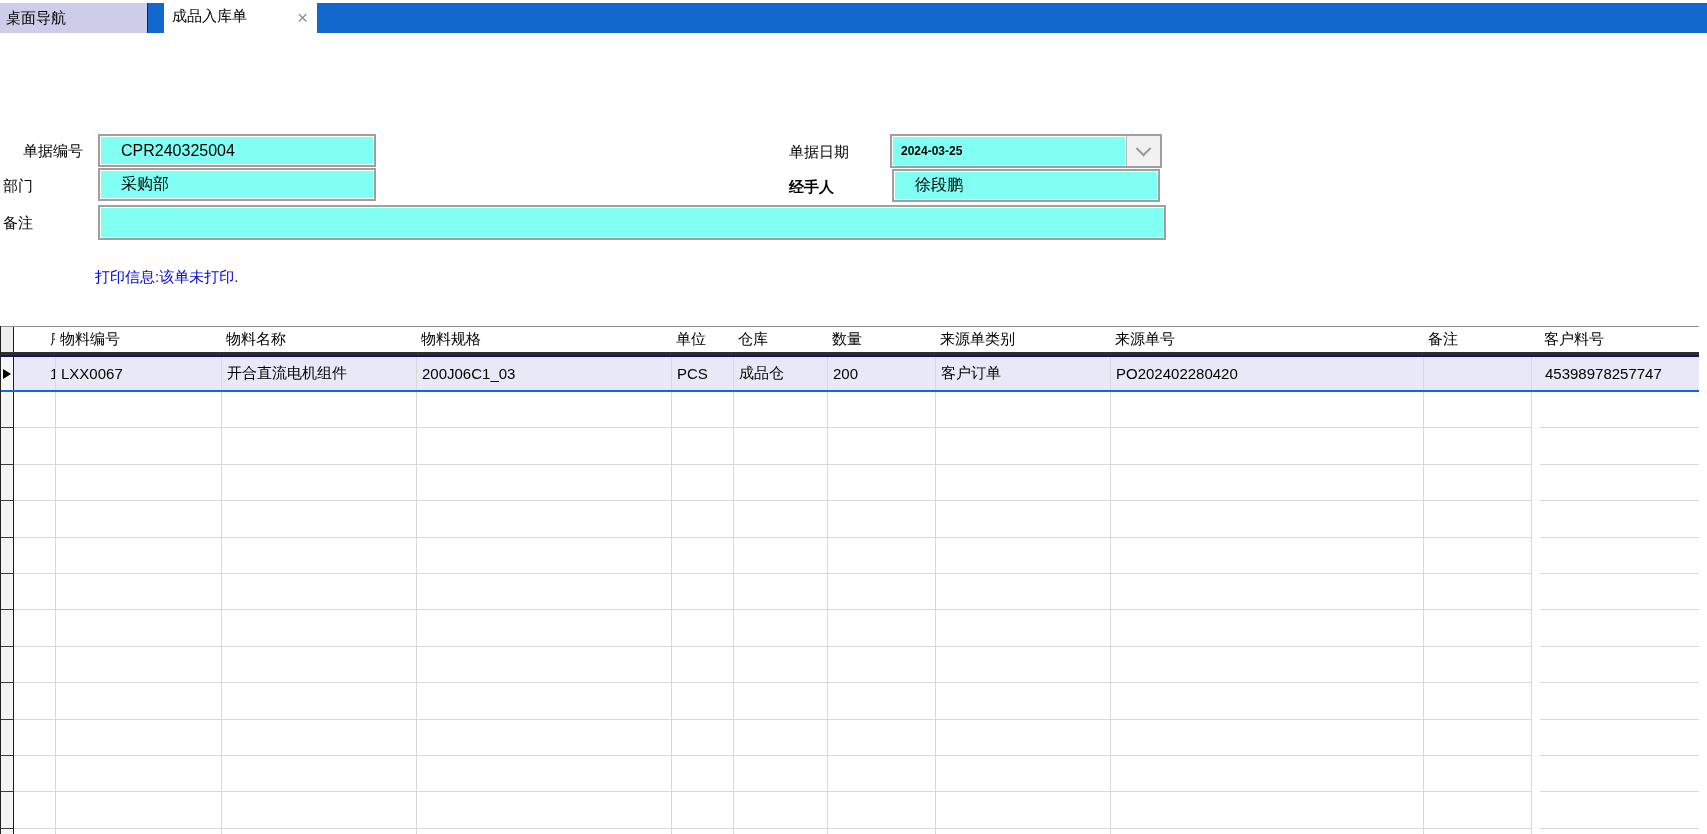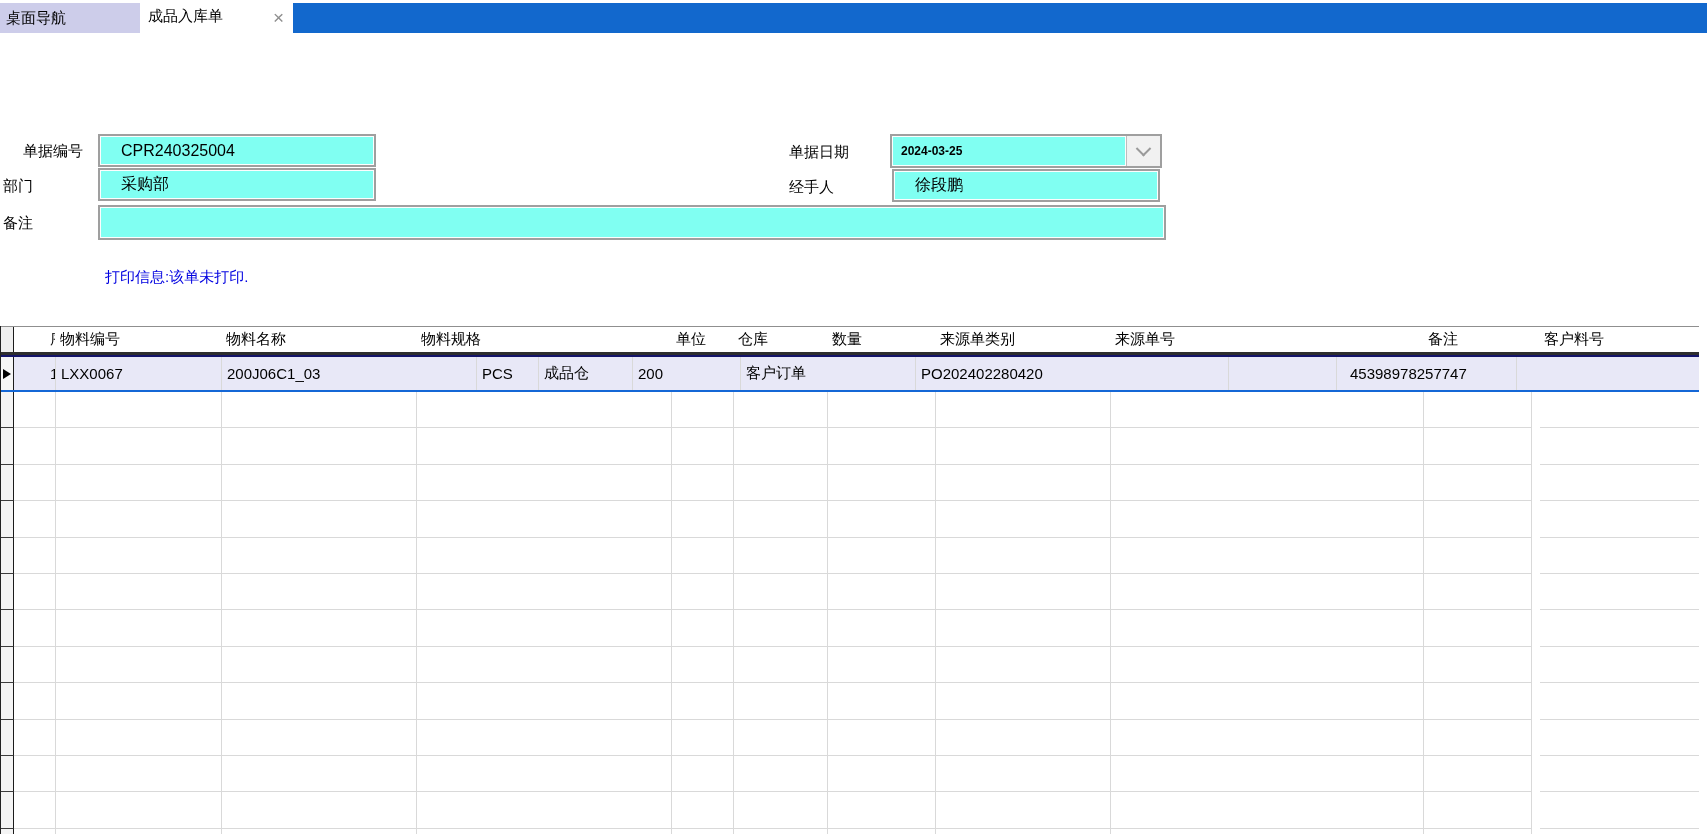--- a/index.html
+++ b/index.html
@@ -5,36 +5,36 @@
   html,body{margin:0;padding:0;}
   body{font-family:"Liberation Sans","DejaVu Sans",sans-serif;background:#fff;}
   .screen{position:relative;width:1707px;height:834px;background:#fff;overflow:hidden;}
 
   
   .tabbar{position:absolute;left:0;top:0;width:100%;height:33px;padding-left:8px;}
   .tabbar-bg{position:absolute;left:0;top:3px;width:100%;height:30px;background:var(--accent,#1268cd);}
   .tab{position:absolute;display:flex;align-items:center;font-size:15px;color:#000;box-sizing:border-box;}
   .tab-inactive{left:0;top:3px;width:148px;height:30px;background:var(--tab-inactive,#cdcdea);
     border-right:1px solid #25254a;padding-left:6px;}
-  .tab-active{left:140px;top:0;width:153px;height:33px;background:#fff;padding-left:8px;}
+  .tab-active{left:164px;top:0;width:153px;height:33px;background:#fff;padding-left:8px;}
   .tab-close{position:absolute;right:9px;top:50%;transform:translateY(-50%);
     color:#8f8f8f;font-size:19px;line-height:1;cursor:default;}
 
   
   .flabel{position:absolute;font-size:15px;color:#000;white-space:nowrap;}
   .inp{position:absolute;box-sizing:border-box;background:var(--input-bg,#80fff2);
     border:2px solid #9f9f9f;box-shadow:inset 0 0 0 1px #fdfdfd;
     font-size:16px;color:#000;display:flex;align-items:center;padding-left:21px;white-space:nowrap;overflow:hidden;}
   .combo{position:absolute;box-sizing:border-box;border:2px solid #9f9f9f;display:flex;background:var(--input-bg,#80fff2);}
   .combo-text{flex:1;display:flex;align-items:center;padding-left:9px;font-size:12px;color:#000;
     box-shadow:inset 0 0 0 1px #fdfdfd;font-weight:bold;}
   .combo-btn{width:33px;background:#f1f1f1;border-left:1px solid #bdbdbd;display:flex;align-items:center;justify-content:center;}
   .chev{width:9px;height:9px;border-right:2px solid #9a9a9a;border-bottom:2px solid #9a9a9a;
     transform:rotate(45deg) translate(-2px,-2px);}
-  .printinfo{position:absolute;left:105px;top:268px;font-size:15px;color:var(--print-blue,#0000e0);}
+  .printinfo{position:absolute;left:95px;top:268px;font-size:15px;color:var(--print-blue,#0000e0);}
 
   
   .tbl{position:absolute;left:0;top:326px;width:1699px;height:508px;overflow:hidden;
     border-left:1px solid #222;box-sizing:border-box;}
   .thead{display:flex;height:29px;box-sizing:border-box;border-top:1px solid #8f8f8f;
     border-bottom:3px solid #2e2e2e;background:#fff;}
   .th{display:flex;align-items:center;padding:0 5px;font-size:15px;color:#000;
     box-sizing:border-box;overflow:hidden;white-space:nowrap;}
   .trow{display:flex;height:36.4px;box-sizing:border-box;background:#fff;}
   .td{display:flex;align-items:center;padding:0 5px;font-size:15px;color:#000;
@@ -71,21 +71,21 @@
     <div class="tab tab-active">
       <span>成品入库单</span>
       <span class="tab-close">×</span>
     </div>
   </div>
 
   <div class="flabel" style="left:3px;top:142px;margin-left:20px;">单据编号</div>
   <div class="flabel" style="left:3px;top:177px;">部门</div>
   <div class="flabel" style="left:3px;top:214px;">备注</div>
   <div class="flabel" style="left:789px;top:143px;">单据日期</div>
-  <div class="flabel" style="left:789px;top:178px;">经手人</div>
+  <div class="flabel" style="left:789px;top:178px;font-weight:bold;">经手人</div>
 
   <div class="inp" style="left:98px;top:134px;width:278px;height:33px;">CPR240325004</div>
   <div class="inp" style="left:98px;top:168px;width:278px;height:33px;">采购部</div>
   <div class="combo" style="left:890px;top:134px;width:272px;height:34px;">
     <div class="combo-text">2024-03-25</div>
     <div class="combo-btn">
       <div class="chev"></div>
     </div>
   </div>
   <div class="inp" style="left:892px;top:169px;width:268px;height:33px;">徐段鹏</div>
@@ -108,20 +108,21 @@
       <div class="th w9">备注</div>
       <div class="th w10">客户料号</div>
     </div>
 
     <div class="trow row-selected">
       <div class="td td-sel w-sel">
         <div class="tri"></div>
       </div>
       <div class="td w0">1</div>
       <div class="td w1">LXX0067</div>
+      <div class="td w2">开合直流电机组件</div>
       <div class="td w3">200J06C1_03</div>
       <div class="td w4">PCS</div>
       <div class="td w5">成品仓</div>
       <div class="td w6">200</div>
       <div class="td w7">客户订单</div>
       <div class="td w8">PO202402280420</div>
       <div class="td w9"></div>
       <div class="td w10">45398978257747</div>
     </div>
 

